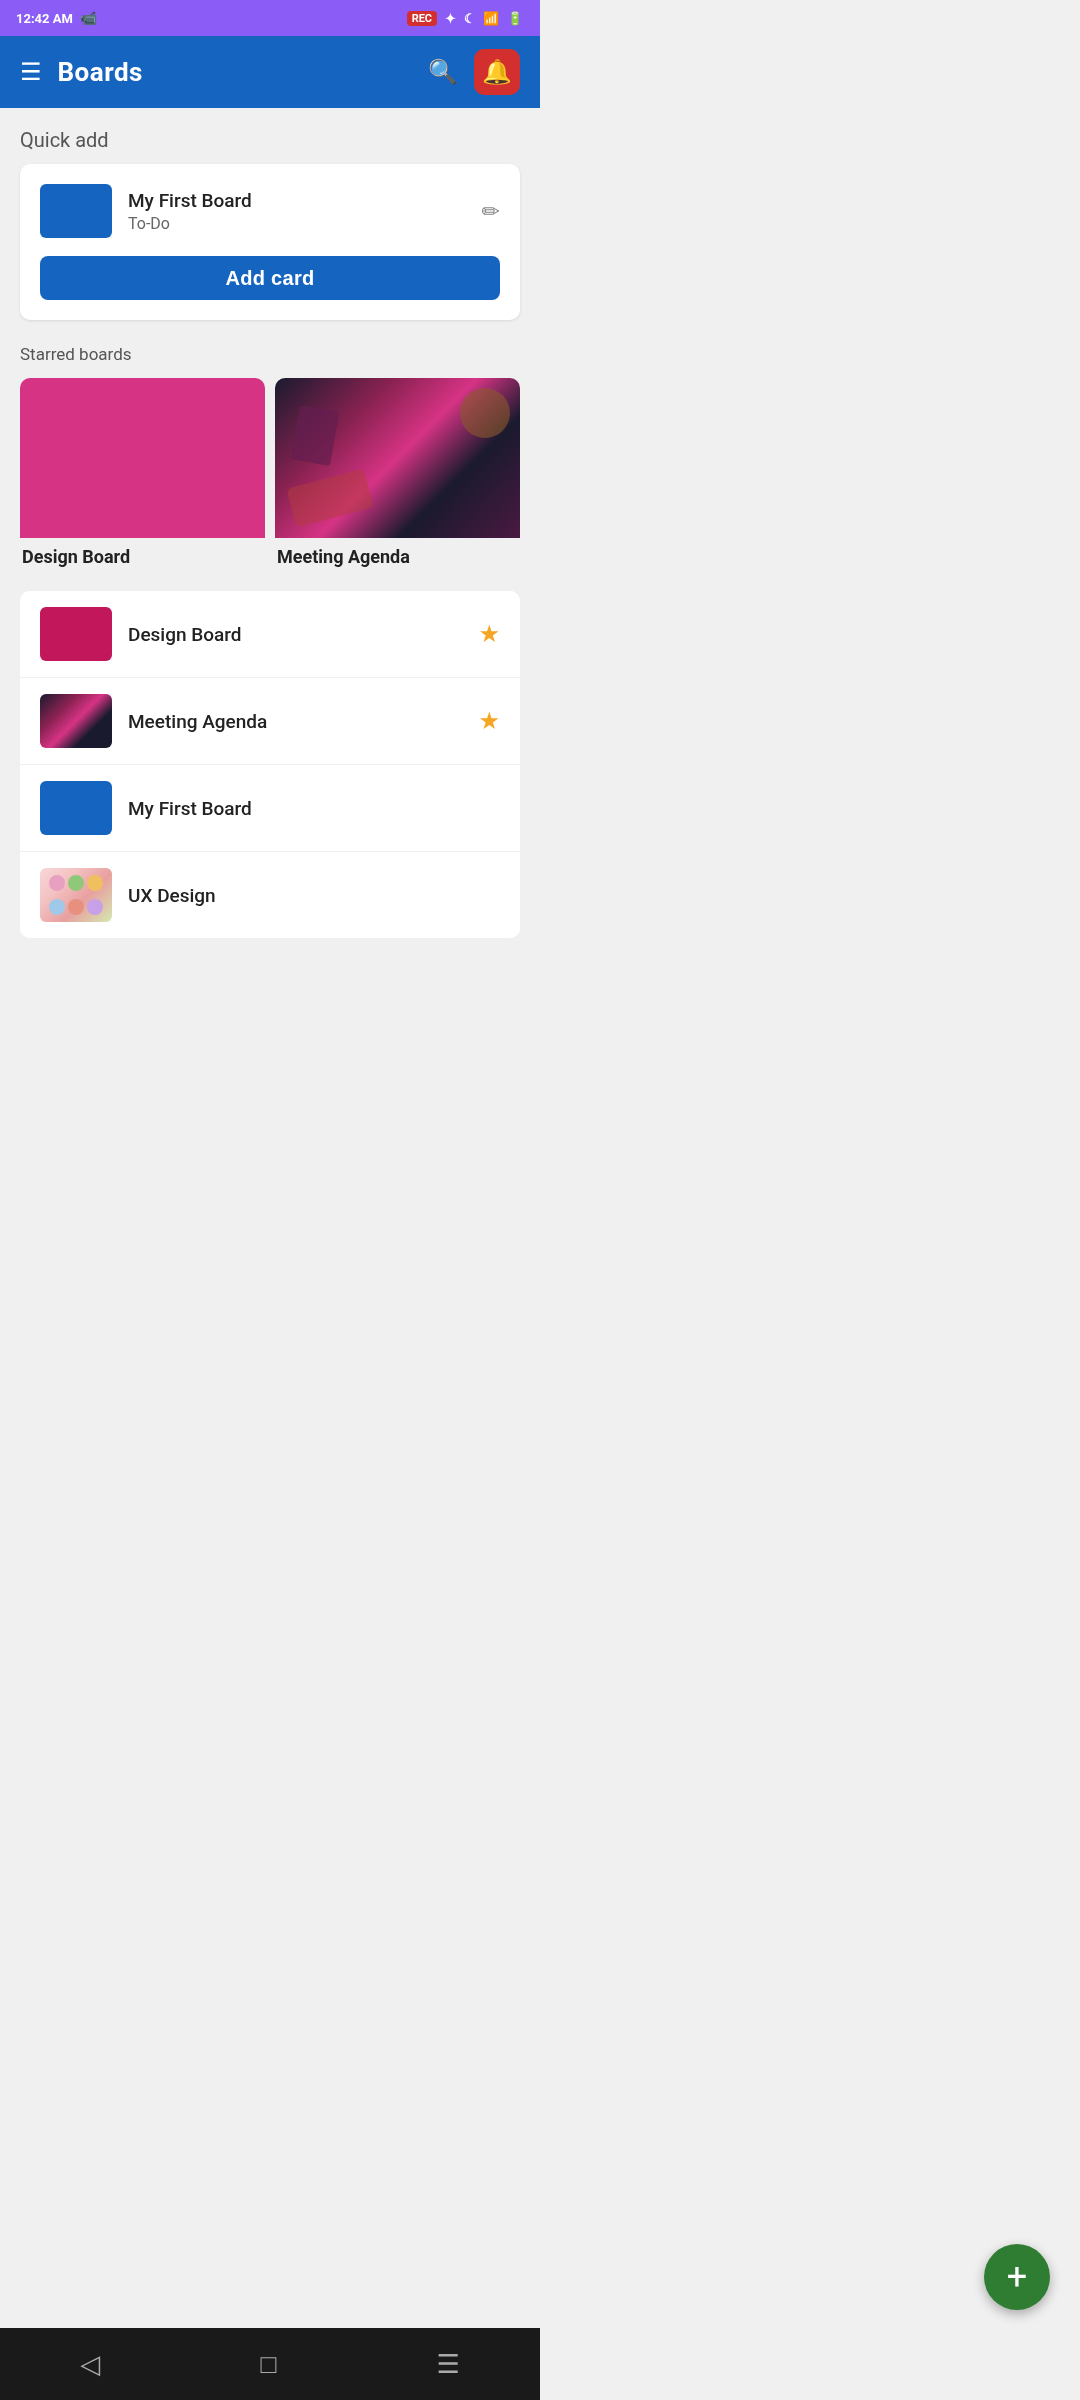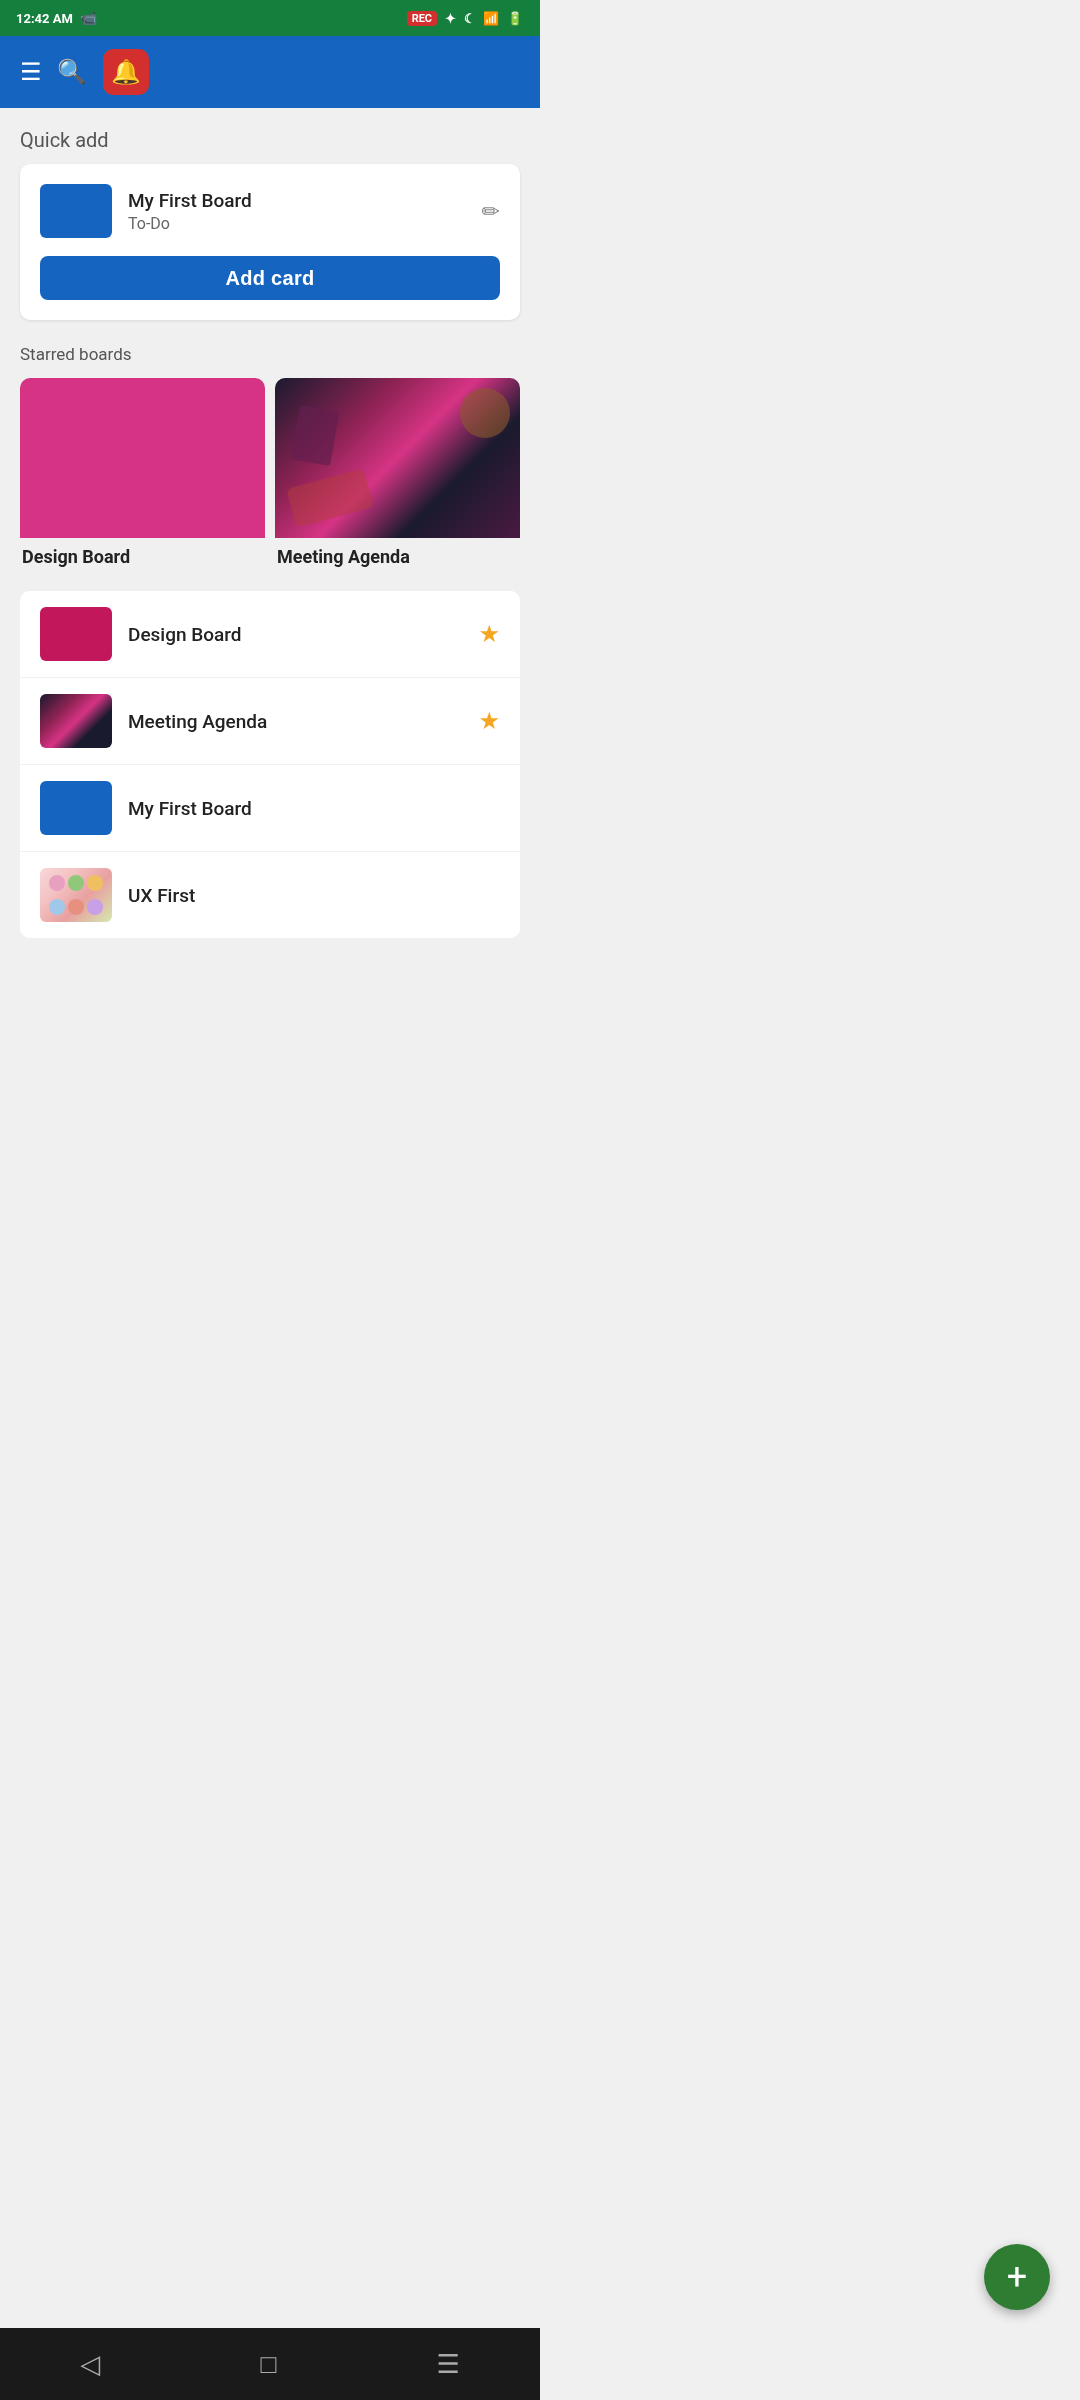--- a/index.html
+++ b/index.html
@@ -10,21 +10,21 @@
       min-height: 1200px;
       background: #f0f0f0;
       font-family: 'Roboto', Arial, sans-serif;
       font-size: 16px;
       color: #333;
       overflow-x: hidden;
     }
 
     
     .status-bar {
-      background: #15803d;
+      background: #8b5cf6;
       height: 36px;
       display: flex;
       align-items: center;
       justify-content: space-between;
       padding: 0 16px;
       color: white;
       font-size: 13px;
       font-weight: bold;
     }
     .status-bar-left { display: flex; align-items: center; gap: 8px; }
@@ -359,20 +359,21 @@
     <span class="status-rec">REC</span>
     <span class="status-icon">✦</span>
     <span class="status-icon">☾</span>
     <span class="status-icon">📶</span>
     <span class="status-icon">🔋</span>
   </div>
 </div>
 
 <div class="app-bar">
   <span class="app-bar-icon">☰</span>
+  <span class="app-bar-title">Boards</span>
   <span class="app-bar-icon">🔍</span>
   <div class="app-bar-bell">
     <span>🔔</span>
   </div>
 </div>
 
 <div class="content">
 
   <div class="section-label">Quick add</div>
 
@@ -432,21 +433,21 @@
 
     <div class="board-list-item">
       <div class="board-list-thumbnail board-list-thumbnail-macarons">
         <div class="macaron" style="background:#e8a0c0;"></div>
         <div class="macaron" style="background:#90c87a;"></div>
         <div class="macaron" style="background:#f0c060;"></div>
         <div class="macaron" style="background:#a0c8e8;"></div>
         <div class="macaron" style="background:#e89080;"></div>
         <div class="macaron" style="background:#c8a0e8;"></div>
       </div>
-      <span class="board-list-name">UX First</span>
+      <span class="board-list-name">UX Design</span>
     </div>
 
   </div>
 
   <div style="height: 160px;"></div>
 
 </div>
 
 <div class="fab">
   <span>+</span>

